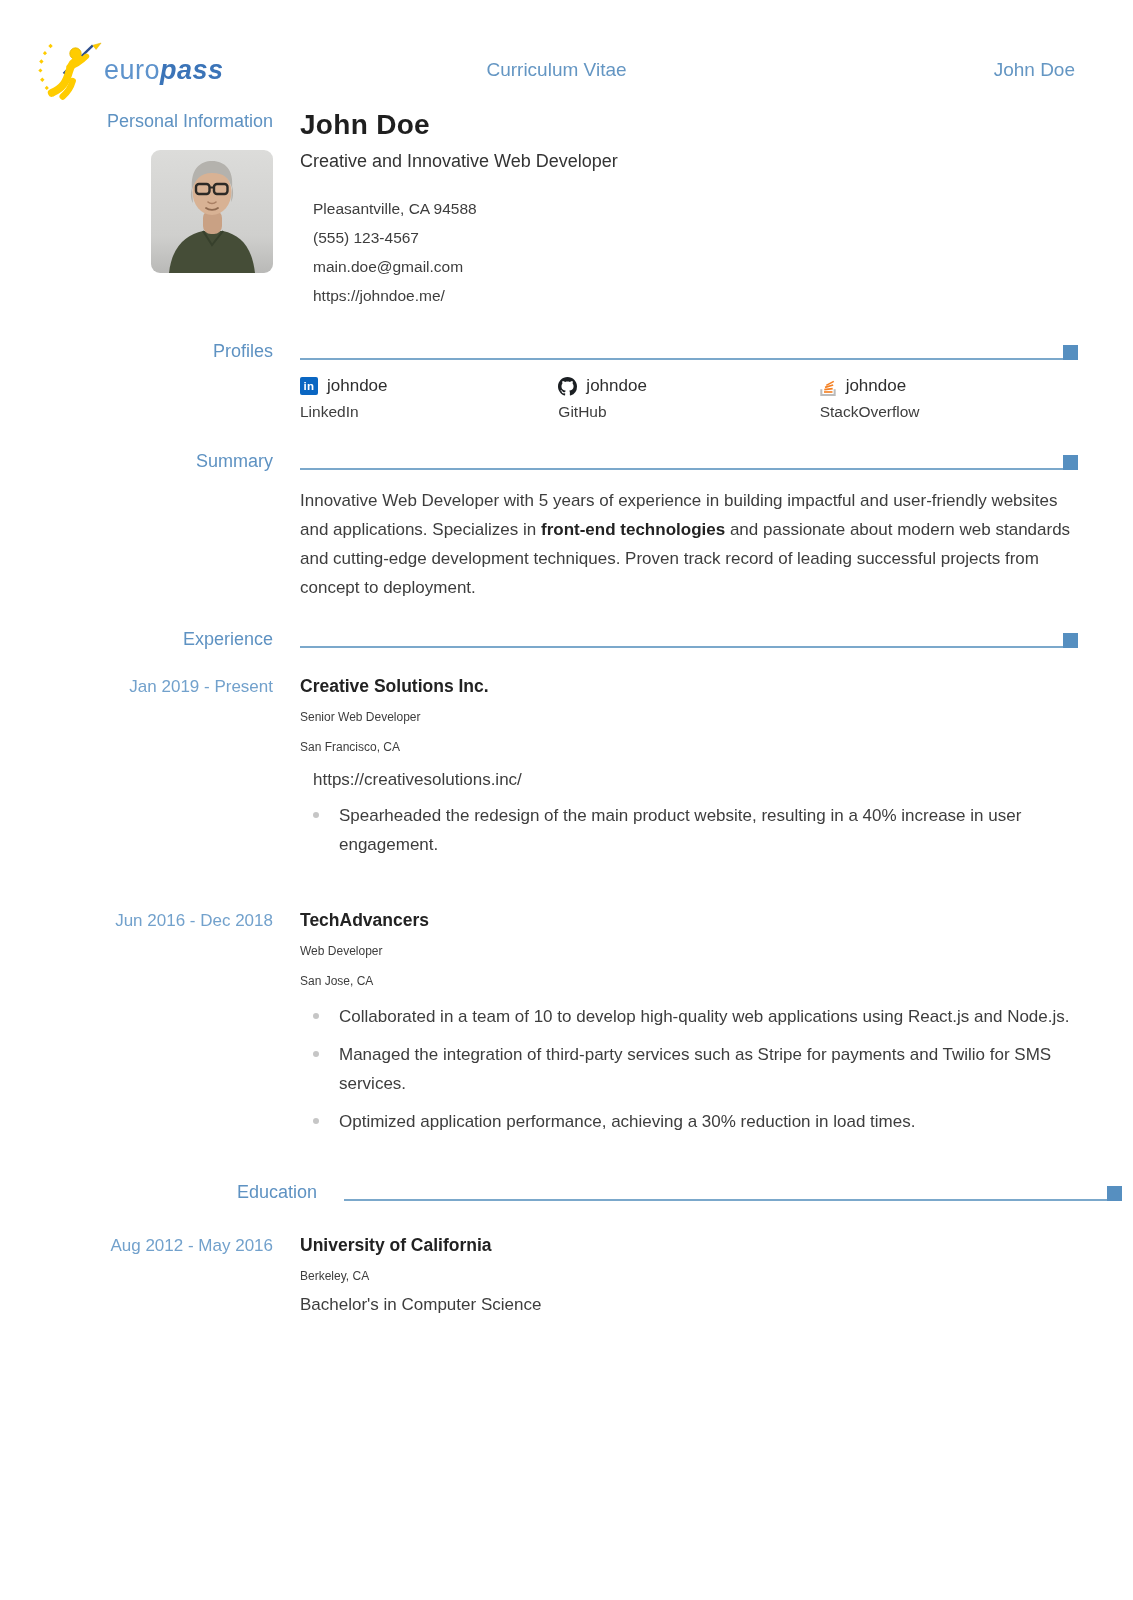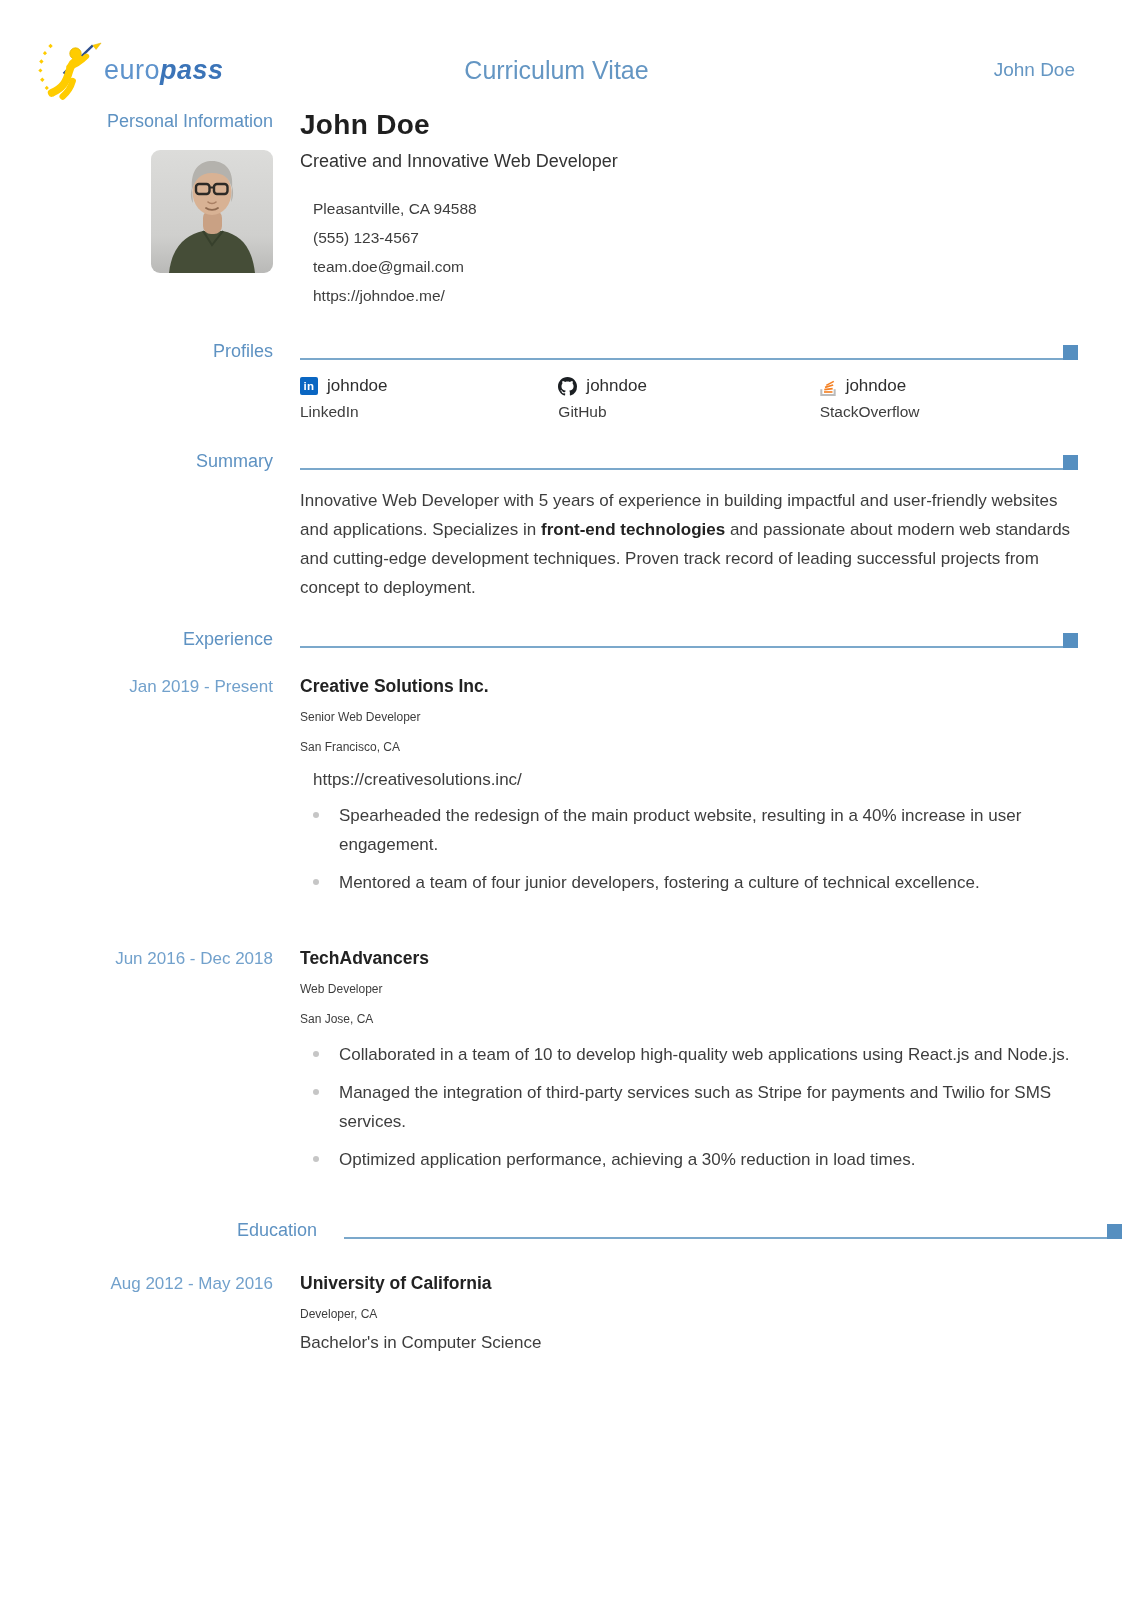--- a/index.html
+++ b/index.html
@@ -13,21 +13,21 @@
 
   
   .hdr {
     display:grid; grid-template-columns:1fr auto 1fr; align-items:center;
     padding:40px 58px 0 38px; height:76px;
   }
   .logo { display:flex; align-items:center; gap:2px; }
   .logo svg { display:block; }
   .logo-text { font-size:27px; line-height:27px; color:#5e93cc; letter-spacing:.5px; }
   .logo-text .pass { font-weight:700; font-style:italic; color:#3b74b8; }
-  .hdr-center { font-size:25px; color:#6496c3; text-align:center; }
+  .hdr-center { font-size:19px; color:#6496c3; text-align:center; }
   .hdr-right  { font-size:19px; color:#6496c3; text-align:right; }
 
   
   .row { display:grid; grid-template-columns:273px 778px; column-gap:27px; padding-right:53px; }
   .col-label { text-align:right; }
   .section-label { font-size:18px; line-height:22px; color:#5e92c2; }
 
   
   .sect-head { margin-top:30px; }
   .line-wrap { position:relative; height:18px; margin-top:2px; }
@@ -144,21 +144,21 @@
           <path d="M55 58 C58 60.5 64 60.5 67 58" fill="none" stroke="#8f6a50" stroke-width="1.8" stroke-linecap="round"></path>
         </svg>
       </div>
     </div>
     <div class="col-content">
       <h1 class="name">John Doe</h1>
       <div class="subtitle">Creative and Innovative Web Developer</div>
       <ul class="contacts">
         <li>Pleasantville, CA 94588</li>
         <li>(555) 123-4567</li>
-        <li>team.doe@gmail.com</li>
+        <li>main.doe@gmail.com</li>
         <li>https://johndoe.me/</li>
       </ul>
     </div>
   </section>
 
   <section class="row sect-head">
     <div class="col-label section-label">Profiles</div>
     <div class="line-wrap">
       <div class="rule"></div>
       <div class="sq"></div>
@@ -229,21 +229,20 @@
 
   <section class="row job">
     <div class="col-label job-dates">Jan 2019 - Present</div>
     <div>
       <div class="company">Creative Solutions Inc.</div>
       <div class="role">Senior Web Developer</div>
       <div class="loc">San Francisco, CA</div>
       <div class="url">https://creativesolutions.inc/</div>
       <ul class="bullets">
         <li>Spearheaded the redesign of the main product website, resulting in a 40% increase in user engagement.</li>
-        <li>Mentored a team of four junior developers, fostering a culture of technical excellence.</li>
       </ul>
     </div>
   </section>
 
   <section class="row job">
     <div class="col-label job-dates">Jun 2016 - Dec 2018</div>
     <div>
       <div class="company">TechAdvancers</div>
       <div class="role">Web Developer</div>
       <div class="loc">San Jose, CA</div>
@@ -259,18 +258,18 @@
     <div class="col-label section-label">Education</div>
     <div class="line-wrap">
       <div class="rule"></div>
       <div class="sq"></div>
     </div>
   </section>
   <section class="row edu">
     <div class="col-label job-dates">Aug 2012 - May 2016</div>
     <div>
       <div class="company">University of California</div>
-      <div class="role">Developer, CA</div>
+      <div class="role">Berkeley, CA</div>
       <div class="degree">Bachelor's in Computer Science</div>
     </div>
   </section>
 
 </div>
 
 </body></html>

